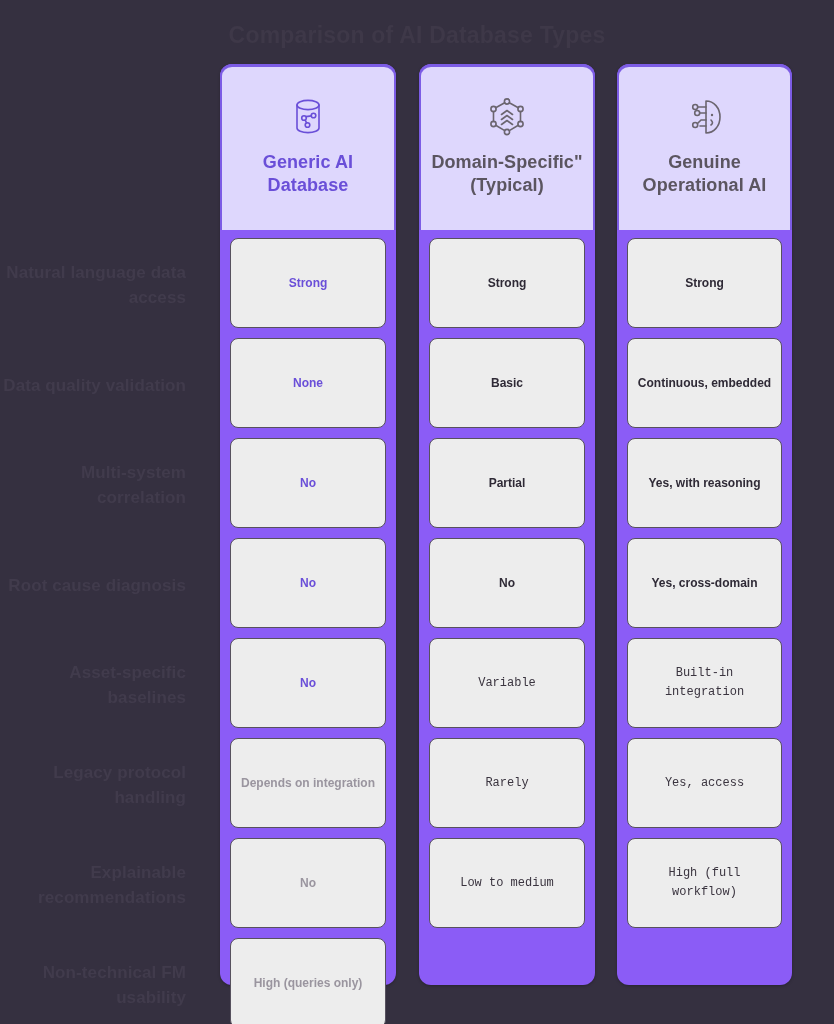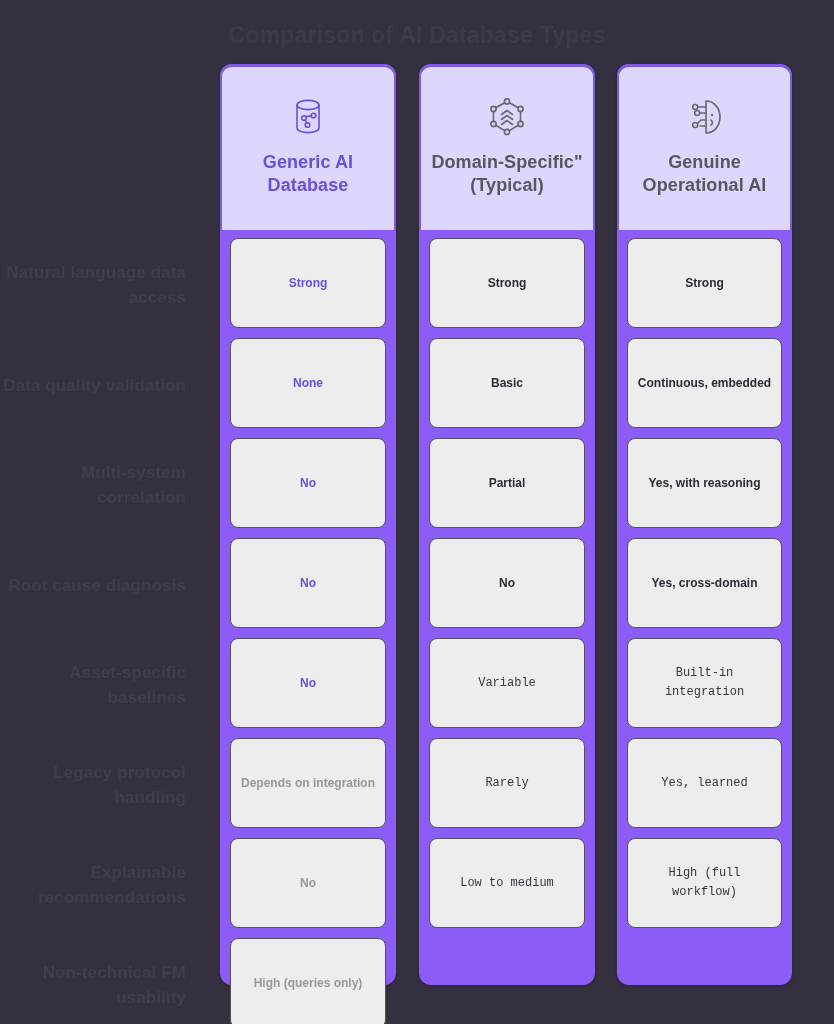--- a/index.html
+++ b/index.html
@@ -213,17 +213,17 @@
           <path d="M25 33 H19" fill="none" stroke="#6B656F" stroke-width="1.6" stroke-linecap="round" stroke-linejoin="round"></path>
         </svg>
         <div class="col-title neutral">Genuine Operational AI</div>
       </div>
       <div class="col-body">
         <div class="cell emph-dark">Strong</div>
         <div class="cell emph-dark">Continuous, embedded</div>
         <div class="cell emph-dark">Yes, with reasoning</div>
         <div class="cell emph-dark">Yes, cross-domain</div>
         <div class="cell plain-dark">Built-in integration</div>
-        <div class="cell plain-dark">Yes, learned</div>
+        <div class="cell plain-dark">Yes, access</div>
         <div class="cell plain-dark">High (full workflow)</div>
       </div>
     </div>
   </div>
 
 </body></html>

